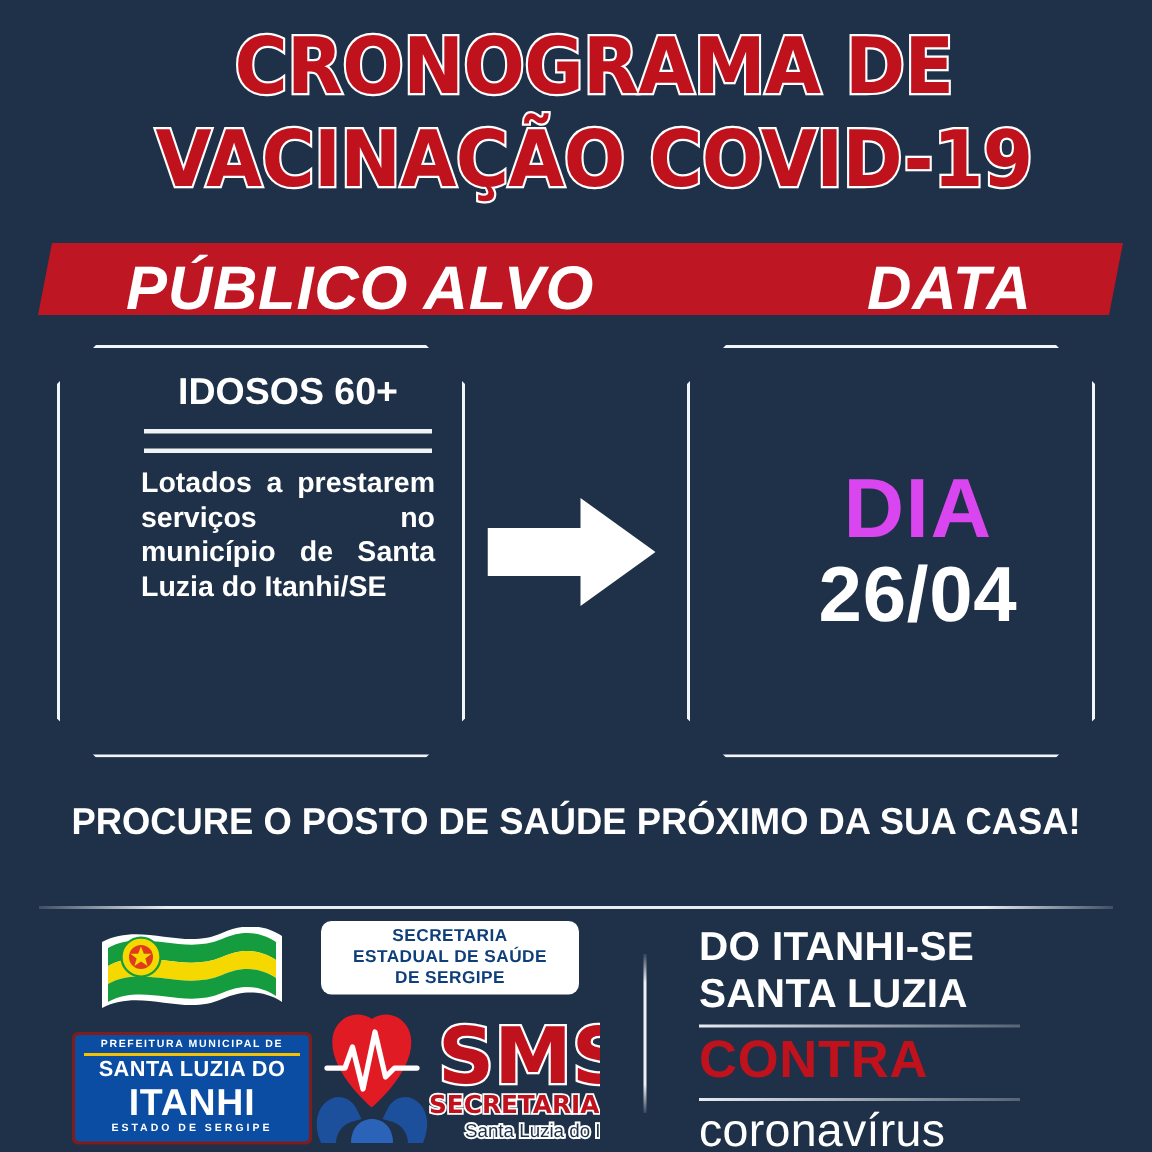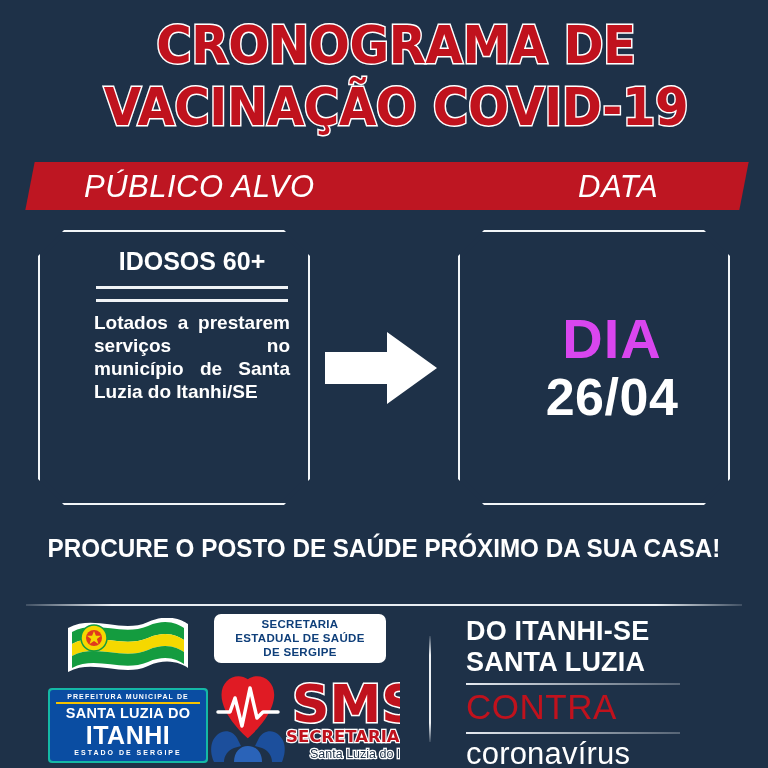--- a/index.html
+++ b/index.html
@@ -64,23 +64,23 @@
     top: 0;
     left: 0;
     width: 768px;
     height: 52px;
     display: flex;
     align-items: center;
   }
   .banner-label {
     position: absolute;
     color: #ffffff;
-    font-weight: 400;
+    font-weight: 700;
     font-style: italic;
-    font-size: 31px;
+    font-size: 41px;
     letter-spacing: 0.5px;
     white-space: nowrap;
   }
   .banner-label.audience { left: 84px; top: 9px; }
   .banner-label.date     { left: 578px; top: 9px; }
 
   
   .beveled {
     position: absolute;
     background: #1e3148;
@@ -214,21 +214,21 @@
     top: 8px;
     width: 160px;
     height: 142px;
   }
   #flag-svg { position: absolute; left: 16px; top: 0; }
   .muni-plate {
     position: absolute;
     left: 0;
     top: 70px;
     width: 160px;
-    background: #14b8a6;
+    background: #7f1d1d;
     border-radius: 4px;
     padding: 2px;
     box-sizing: border-box;
   }
   .muni-plate-inner {
     background: #0a4da2;
     border-radius: 3px;
     padding: 2px 0 3px 0;
     text-align: center;
   }
@@ -322,21 +322,21 @@
     white-space: nowrap;
   }
   .slogan-rule {
     height: 2px;
     background: linear-gradient(to right, #e6ebf1, rgba(255,255,255,.25));
     margin: 5px 0 2px 0;
     width: 214px;
   }
   #contra {
     color: #c0121d;
-    font-weight: 400;
+    font-weight: 700;
     font-size: 35px;
     line-height: 40px;
     letter-spacing: .5px;
   }
   #coronavirus {
     color: #ffffff;
     font-weight: 400;
     font-size: 31px;
     line-height: 36px;
     letter-spacing: .2px;

